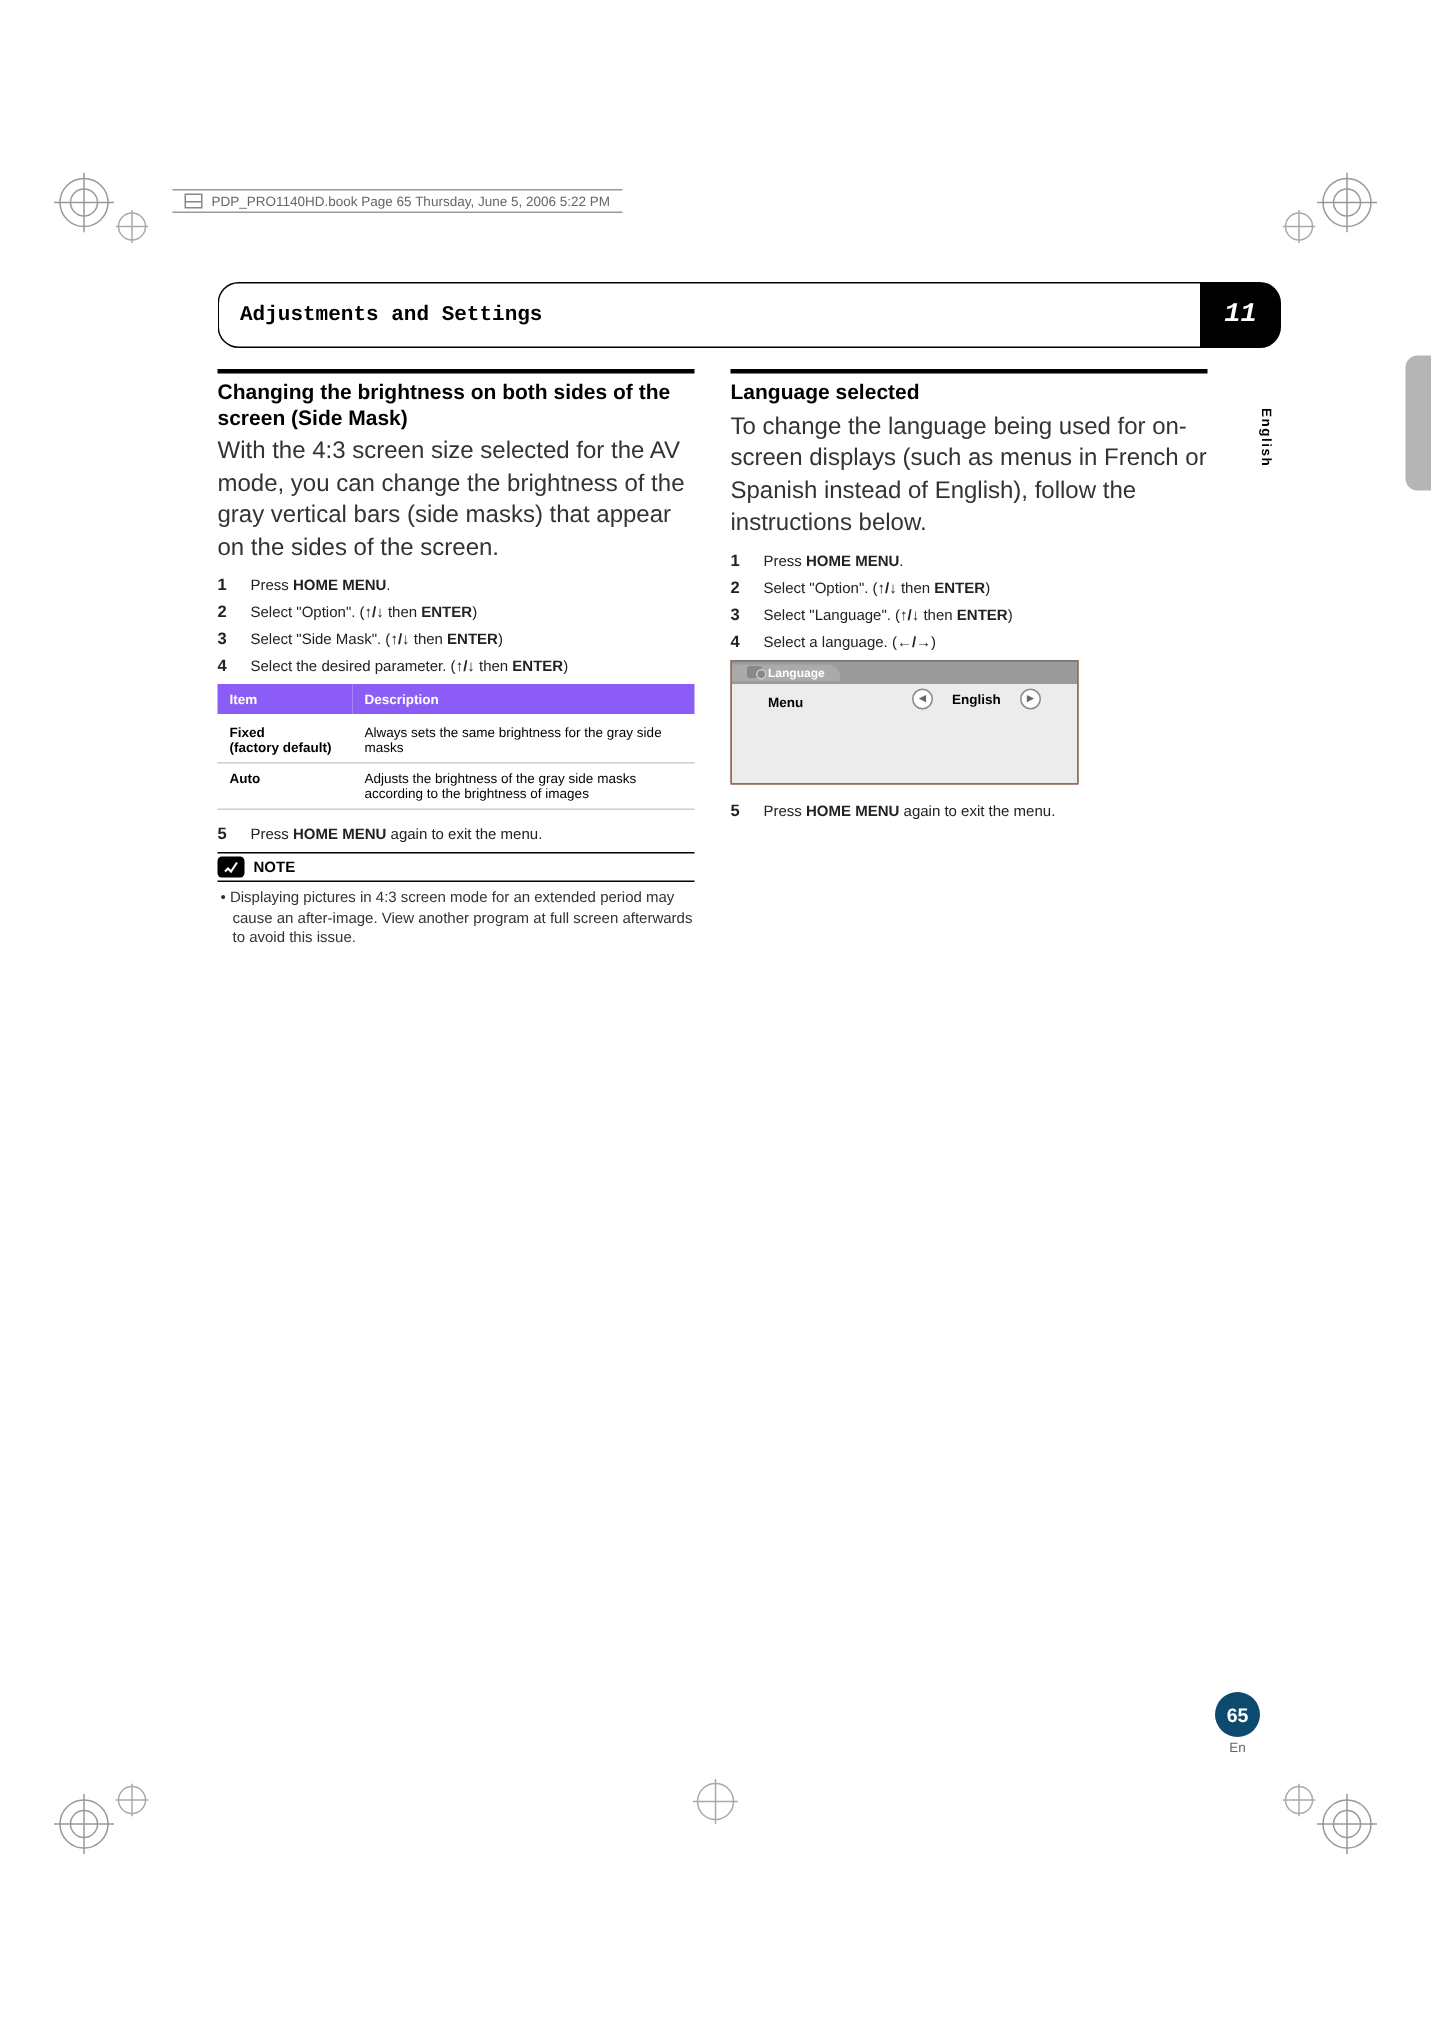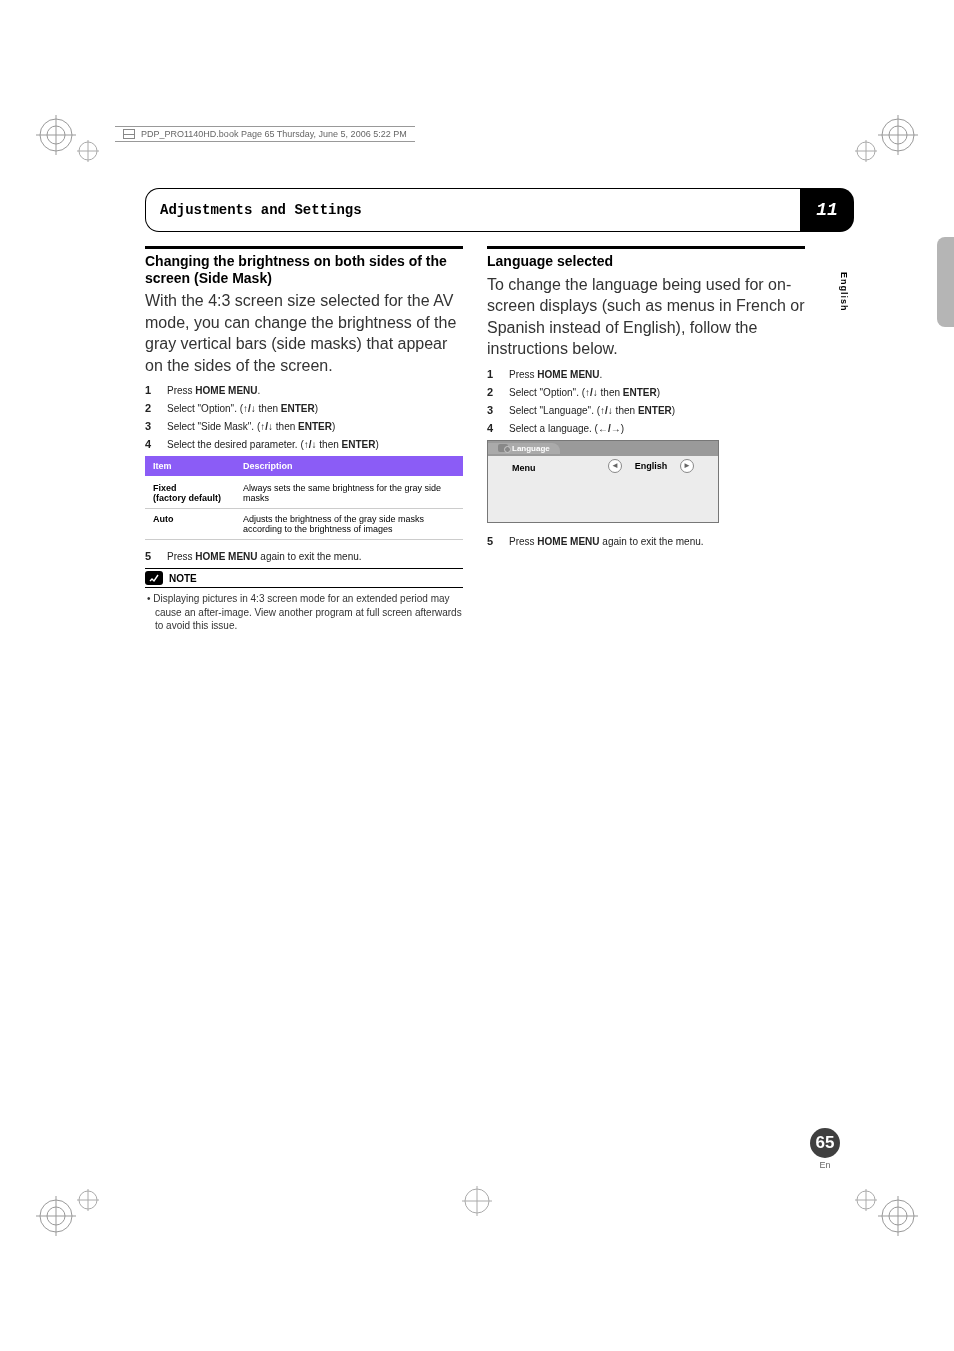--- a/index.html
+++ b/index.html
@@ -246,24 +246,24 @@
     .page-badge {
       position: absolute;
       bottom: 181px;
       right: 114px;
       width: 30px;
       text-align: center;
     }
     .page-badge .circle {
       width: 30px; height: 30px;
       border-radius: 50%;
-      background: #404040;
+      background: #0c4a6e;
       color: #fff;
       font-weight: bold;
-      font-size: 17px;
+      font-size: 13px;
       display:flex; align-items:center; justify-content:center;
     }
     .page-badge .en {
       font-size: 9px;
       color: #666;
       margin-top: 2px;
     }
   </style>
 </head>
 <body>

